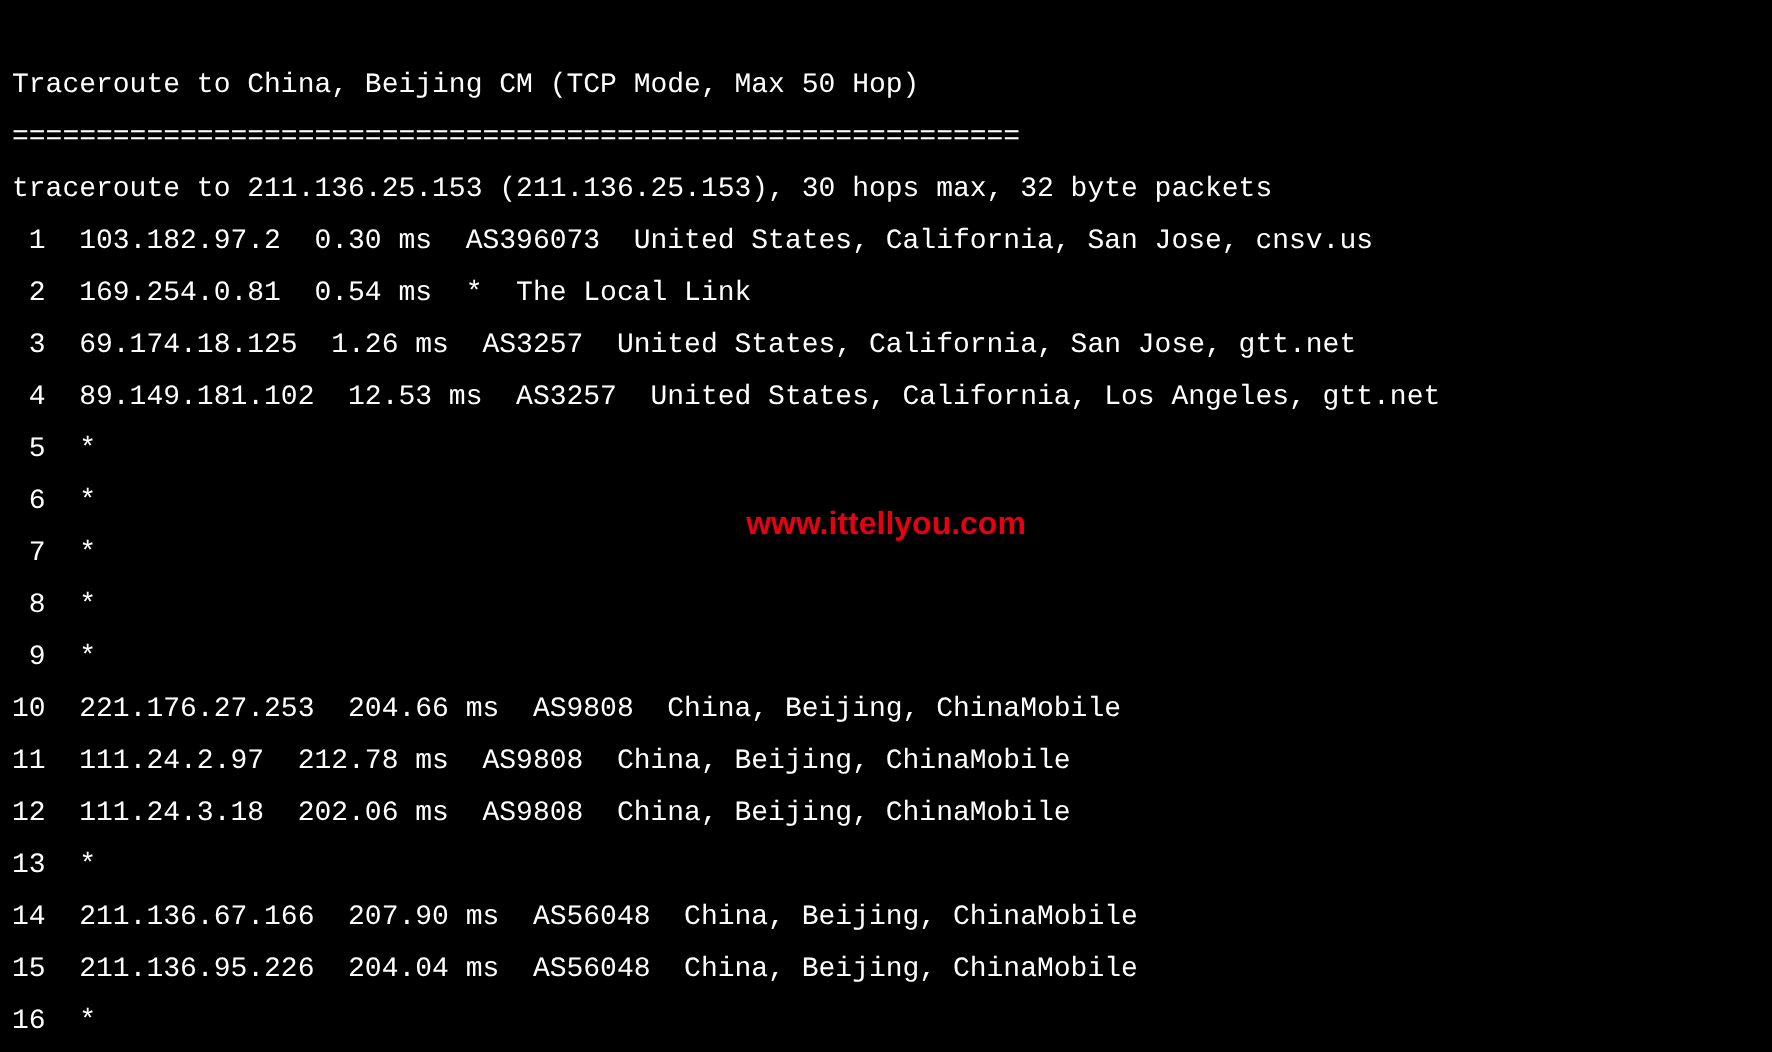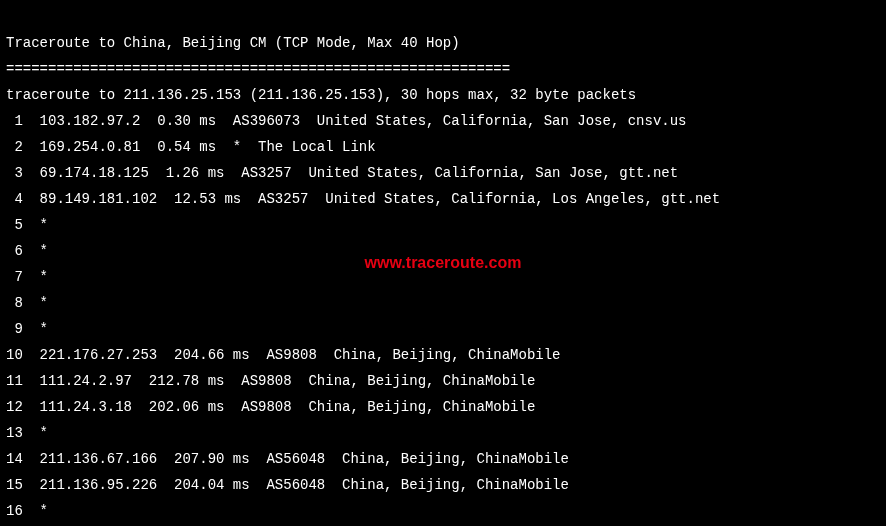--- a/index.html
+++ b/index.html
@@ -29,21 +29,21 @@
     font-family: "Microsoft YaHei", Arial, sans-serif;
     font-size: 16px;
     font-weight: bold;
     pointer-events: none;
   }
 </style>
 </head>
 <body>
 
 <div class="terminal">
-<span>Traceroute to China, Beijing CM (TCP Mode, Max 40 Hop)</span>
+<span>Traceroute to China, Beijing CM (TCP Mode, Max 50 Hop)</span>
 <span>============================================================</span>
 <span>traceroute to 211.136.25.153 (211.136.25.153), 30 hops max, 32 byte packets</span>
 <div id="hops"> 1  103.182.97.2  0.30 ms  AS396073  United States, California, San Jose, cnsv.us
  2  169.254.0.81  0.54 ms  *  The Local Link
  3  69.174.18.125  1.26 ms  AS3257  United States, California, San Jose, gtt.net
  4  89.149.181.102  12.53 ms  AS3257  United States, California, Los Angeles, gtt.net
  5  *
  6  *
  7  *
  8  *
@@ -51,14 +51,14 @@
 10  221.176.27.253  204.66 ms  AS9808  China, Beijing, ChinaMobile
 11  111.24.2.97  212.78 ms  AS9808  China, Beijing, ChinaMobile
 12  111.24.3.18  202.06 ms  AS9808  China, Beijing, ChinaMobile
 13  *
 14  211.136.67.166  207.90 ms  AS56048  China, Beijing, ChinaMobile
 15  211.136.95.226  204.04 ms  AS56048  China, Beijing, ChinaMobile
 16  *
 17  *
 18  *
 19  211.136.25.153  214.60 ms  AS56048  China, Beijing, ChinaMobile</div>
-<div class="watermark">www.traceroute.com</div>
+<div class="watermark">www.ittellyou.com</div>
 </div>
 
 </body></html>

